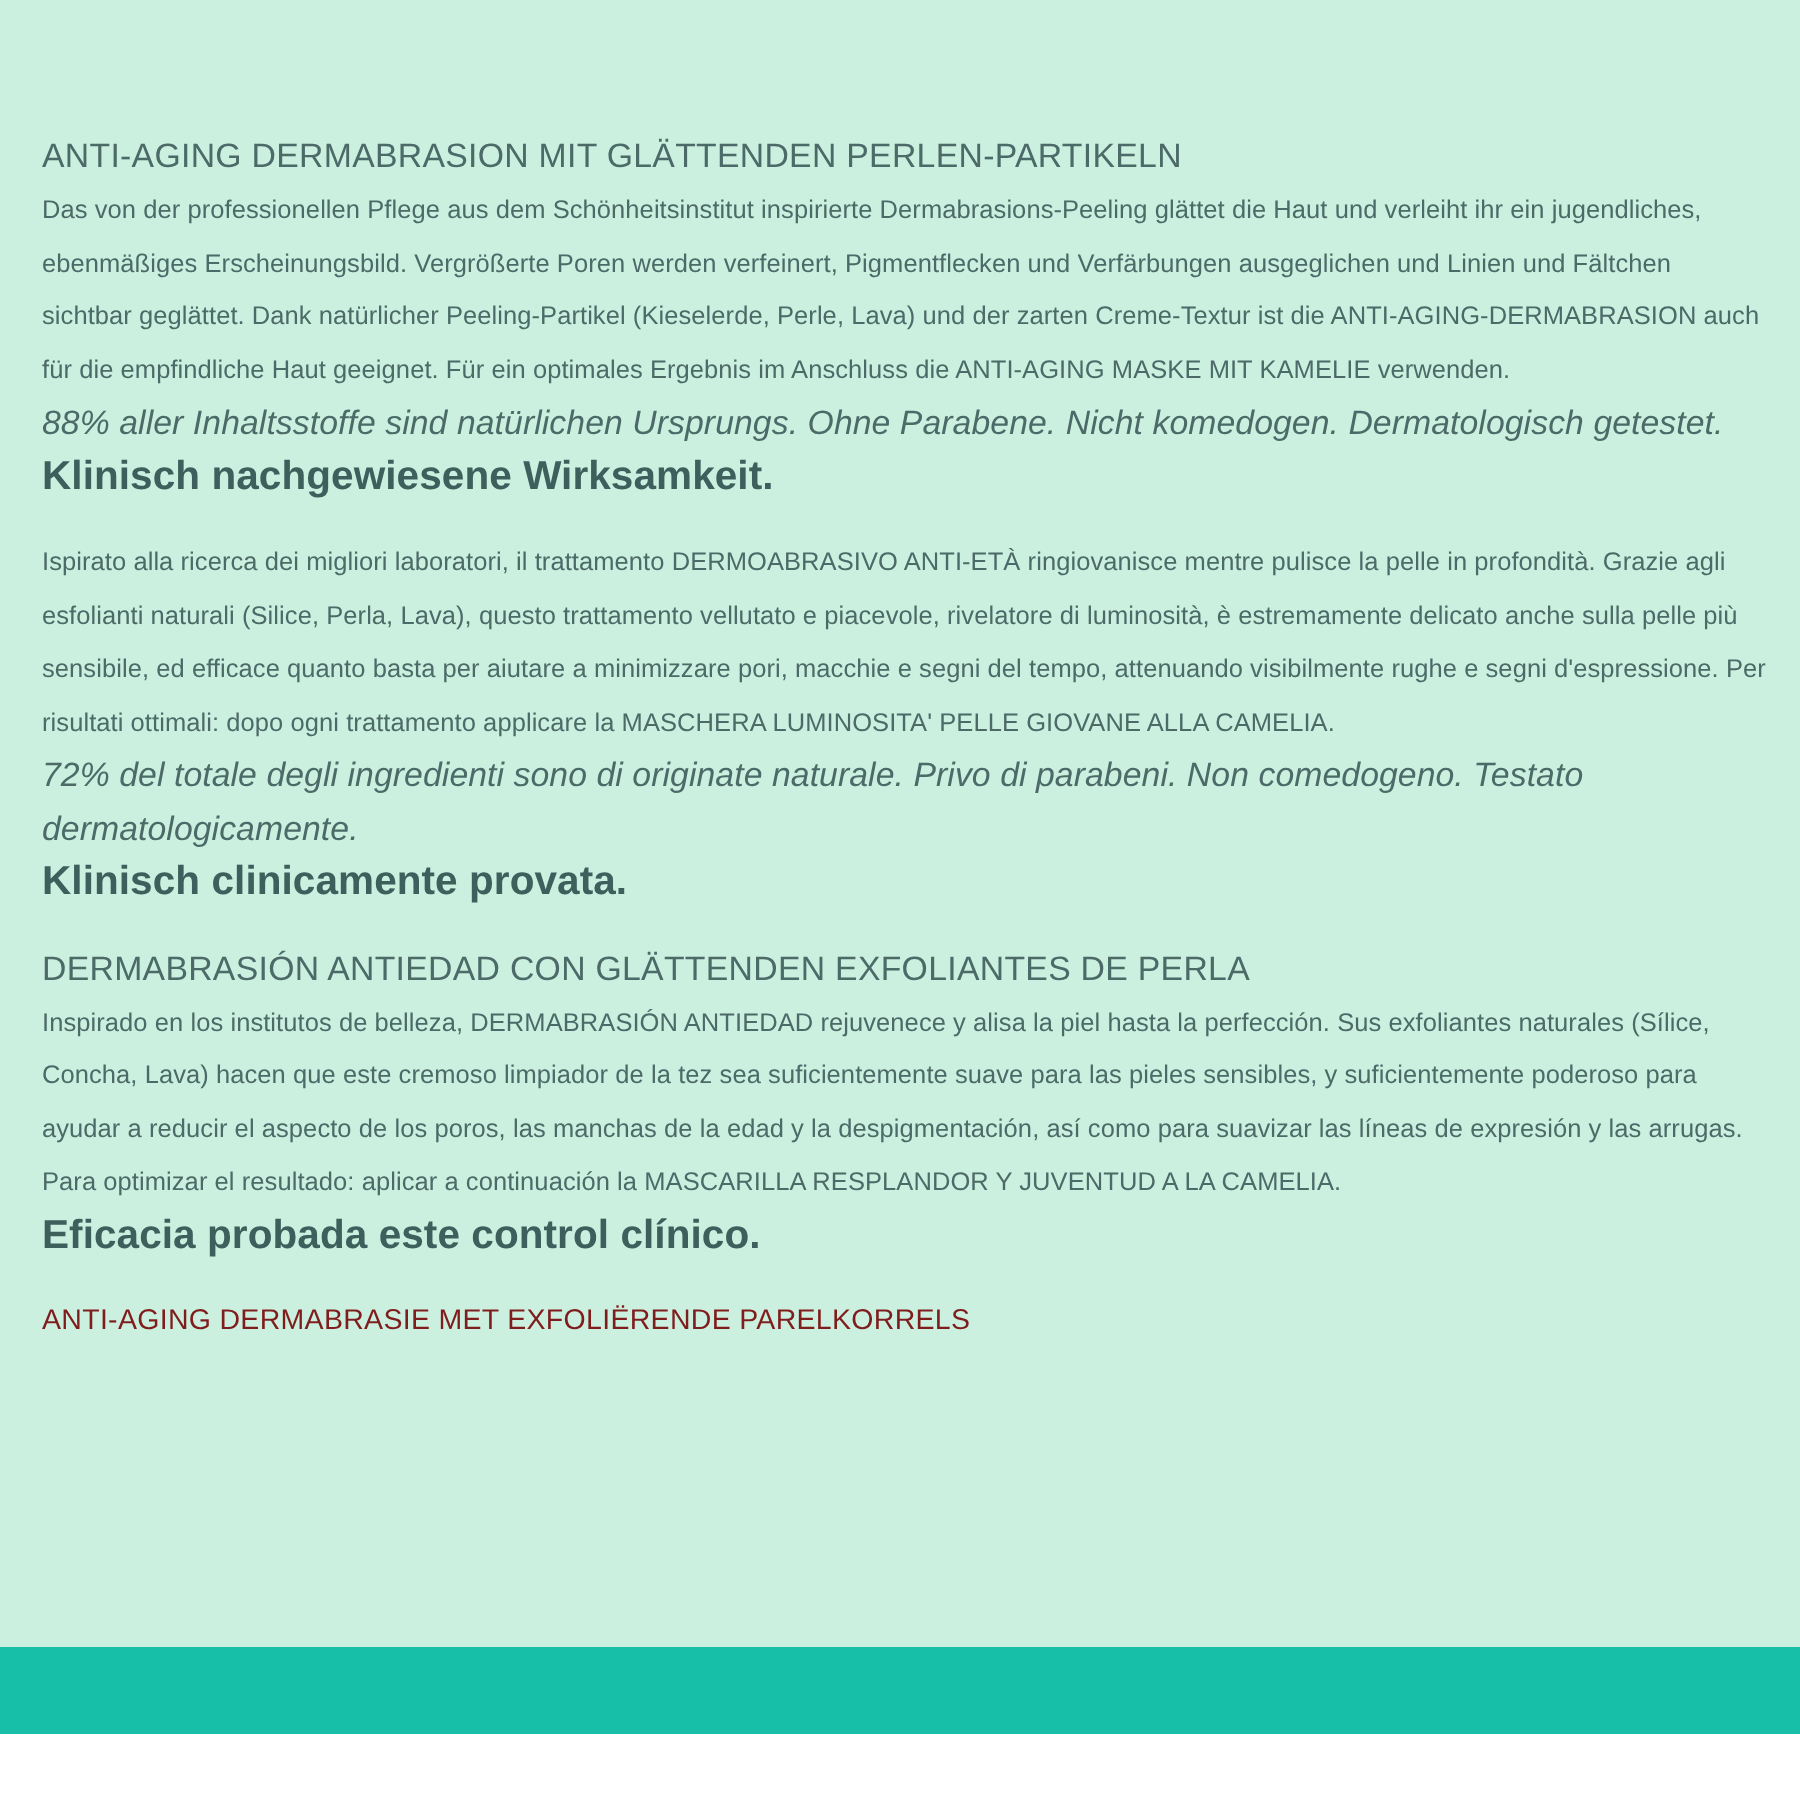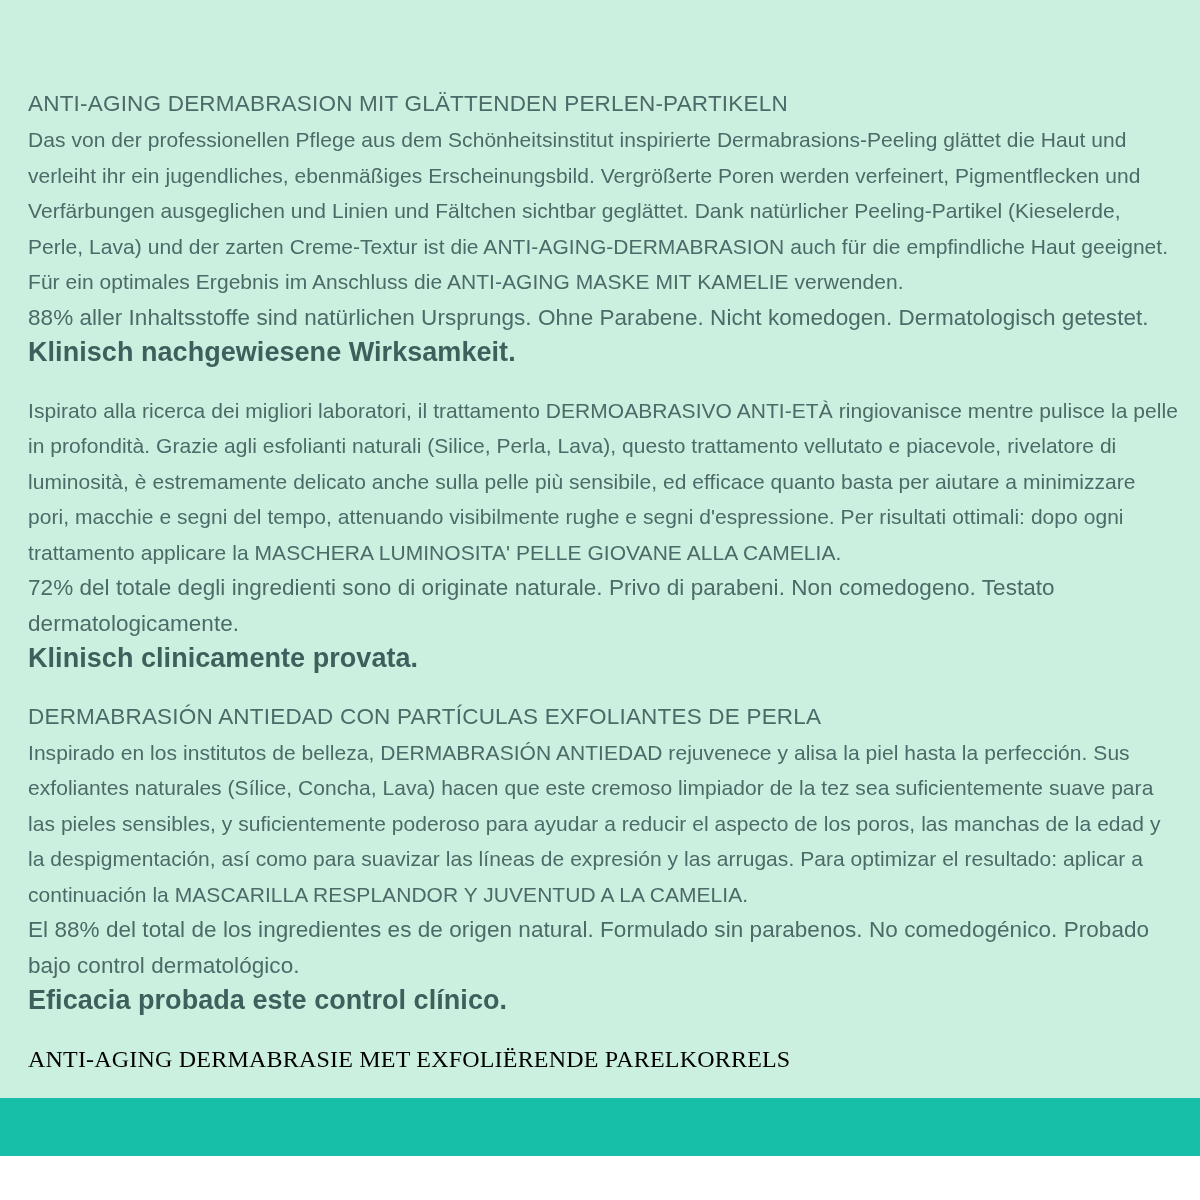--- a/index.html
+++ b/index.html
@@ -54,44 +54,44 @@
   }
   .heading {
     color: #4c6a67;
     font-size: 22.5px;
     line-height: 36px;
     letter-spacing: 0.2px;
     white-space: nowrap;
   }
   .body-text {
     color: #4c6a67;
-    font-size: 21px;
+    font-size: 17px;
     line-height: 35.5px;
     letter-spacing: 0.05px;
   }
   .italic-text {
     color: #4c6a67;
     font-size: 22.5px;
     line-height: 35.5px;
+    font-style: italic;
     letter-spacing: 0.05px;
   }
   .bold-text {
     color: #3f5f5c;
     font-size: 27px;
     line-height: 35.5px;
     font-weight: bold;
     letter-spacing: 0.05px;
   }
   .last-heading {
-    color: #000000;
-    font-size: 24px;
+    color: #7f1d1d;
+    font-size: 19px;
     line-height: 36px;
     letter-spacing: 0.2px;
     white-space: nowrap;
-    font-family: Liberation Serif, serif;
   }
 </style>
 </head>
 <body>
 
 <div id="page">
 
   <div class="panel"></div>
   <div class="bottom-band"></div>
   <div class="bottom-white"></div>
@@ -105,22 +105,21 @@
       <div class="bold-text">Klinisch nachgewiesene Wirksamkeit.</div>
     </div>
 
     <div class="block">
       <div class="body-text">Ispirato alla ricerca dei migliori laboratori, il trattamento DERMOABRASIVO ANTI-ETÀ ringiovanisce mentre pulisce la pelle in profondità. Grazie agli esfolianti naturali (Silice, Perla, Lava), questo trattamento vellutato e piacevole, rivelatore di luminosità, è estremamente delicato anche sulla pelle più sensibile, ed efficace quanto basta per aiutare a minimizzare pori, macchie e segni del tempo, attenuando visibilmente rughe e segni d'espressione. Per risultati ottimali: dopo ogni trattamento applicare la MASCHERA LUMINOSITA' PELLE GIOVANE ALLA CAMELIA.</div>
       <div class="italic-text">72% del totale degli ingredienti sono di originate naturale. Privo di parabeni. Non comedogeno. Testato dermatologicamente.</div>
       <div class="bold-text">Klinisch clinicamente provata.</div>
     </div>
 
     <div class="block">
-      <div class="heading">DERMABRASIÓN ANTIEDAD CON PARTÍCULAS EXFOLIANTES DE PERLA</div>
+      <div class="heading">DERMABRASIÓN ANTIEDAD CON GLÄTTENDEN EXFOLIANTES DE PERLA</div>
       <div class="body-text">Inspirado en los institutos de belleza, DERMABRASIÓN ANTIEDAD rejuvenece y alisa la piel hasta la perfección. Sus exfoliantes naturales (Sílice, Concha, Lava) hacen que este cremoso limpiador de la tez sea suficientemente suave para las pieles sensibles, y suficientemente poderoso para ayudar a reducir el aspecto de los poros, las manchas de la edad y la despigmentación, así como para suavizar las líneas de expresión y las arrugas. Para optimizar el resultado: aplicar a continuación la MASCARILLA RESPLANDOR Y JUVENTUD A LA CAMELIA.</div>
-      <div class="italic-text">El 88% del total de los ingredientes es de origen natural. Formulado sin parabenos. No comedogénico. Probado bajo control dermatológico.</div>
       <div class="bold-text">Eficacia probada este control clínico.</div>
     </div>
 
     <div class="last-heading">ANTI-AGING DERMABRASIE MET EXFOLIËRENDE PARELKORRELS</div>
 
   </div>
 </div>
 
 </body></html>

